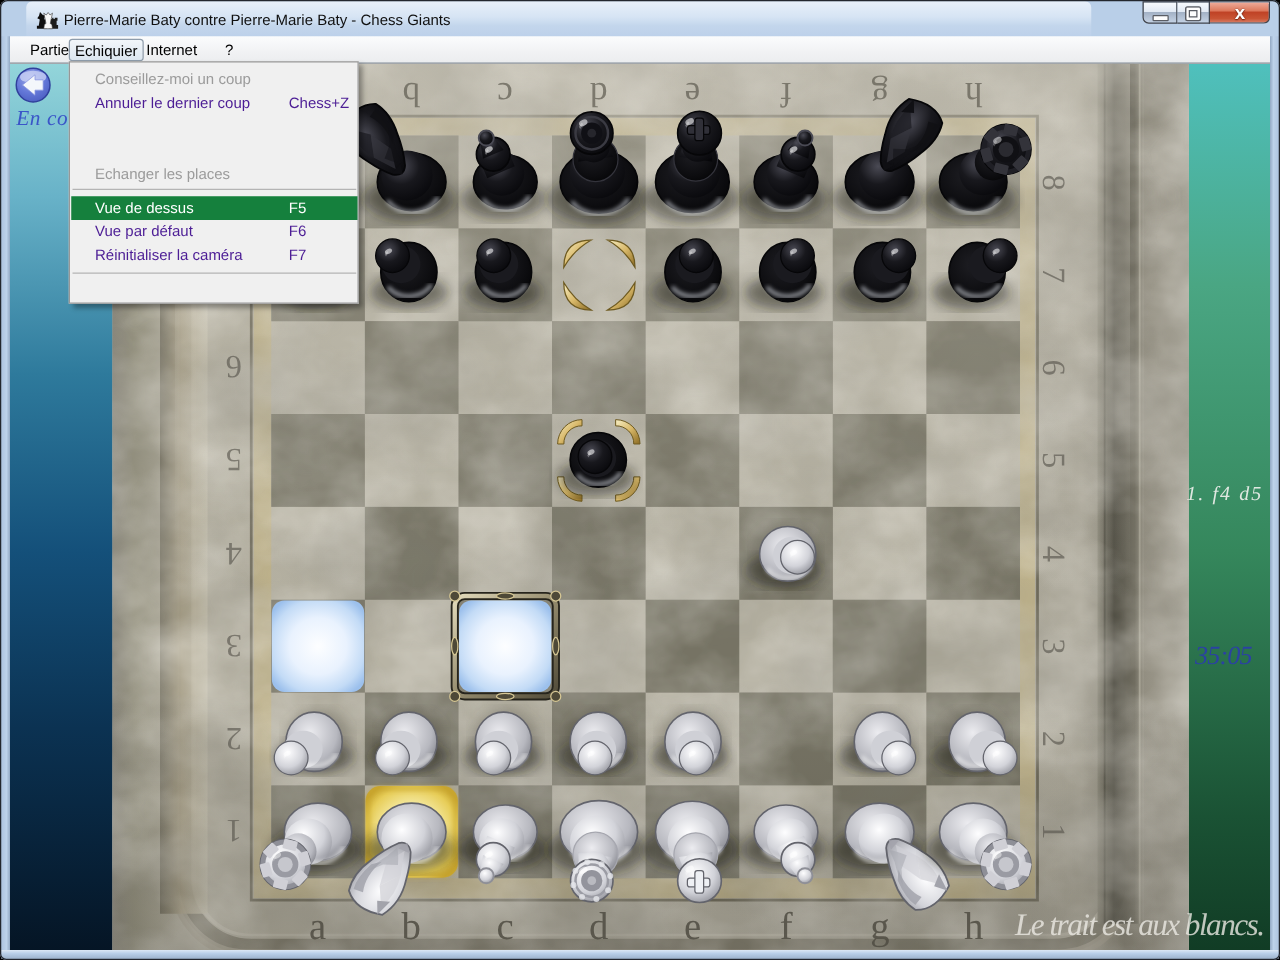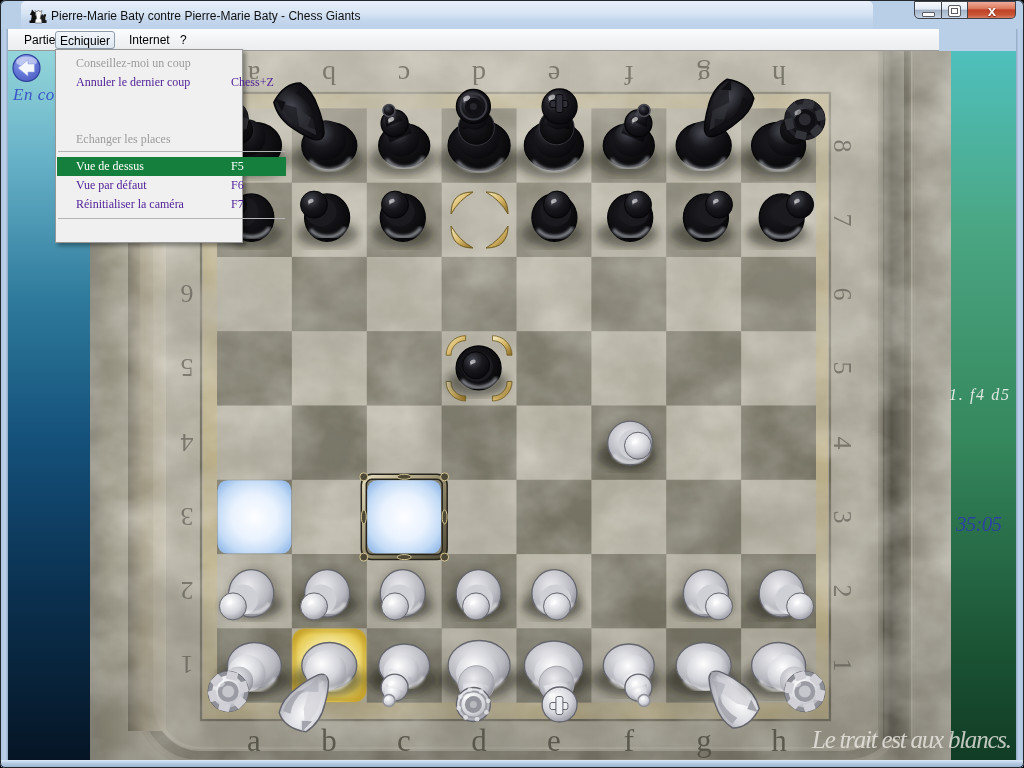--- a/index.html
+++ b/index.html
@@ -9,24 +9,24 @@
 .title { position:absolute; left:30px; top:8px; font-size:12px; color:#101010; }
 .btns { position:absolute; left:914px; top:1px; width:102px; height:18px; z-index:5; }
 .btn { position:absolute; top:0; height:18px; border:1px solid #41444b; }
 .bmin { left:0; width:28px; border-radius:0 0 0 5px; background:linear-gradient(#f8fbfe 0%, #e2eaf4 45%, #a3b2c6 50%, #c4d2e4 100%); }
 .bmax { left:28px; width:26px; border-left:none; background:linear-gradient(#f8fbfe 0%, #e2eaf4 45%, #a3b2c6 50%, #c4d2e4 100%); }
 .bclose { left:54px; width:48px; border-left:none; border-radius:0 0 5px 0; background:linear-gradient(#eeab9a 0%, #dd7a5e 40%, #c04326 50%, #c85434 80%, #d87c64 100%); }
 .minbar { position:absolute; left:7px; top:10px; width:13px; height:5px; background:#fdfdfd; border:1px solid #5a5d64; border-radius:1px; }
 .maxbox { position:absolute; left:6px; top:3px; width:13px; height:12px; border:1px solid #5a5d64; border-radius:2px; background:#fdfdfd;
   box-shadow: inset 0 0 0 2px #fdfdfd, inset 0 0 0 3px #5a5d64; }
 .xx { position:absolute; left:0; top:0px; width:48px; text-align:center; color:#fff; font-size:15px; font-weight:bold; font-family:"Liberation Sans",sans-serif; text-shadow:0 1px 1px #7a2210, 0 0 1px #55150a; }
-.menubar { position:absolute; left:8px; top:29px; width:931px; height:22px; background:linear-gradient(#fbfcfd,#f1f2f4 60%,#ebedef); border-bottom:1px solid #9a9a9a; }
+.menubar { position:absolute; left:8px; top:29px; width:1008px; height:22px; background:linear-gradient(#fbfcfd,#f1f2f4 60%,#ebedef); border-bottom:1px solid #9a9a9a; }
 .mitem { position:absolute; top:2px; height:18px; line-height:18px; font-size:12px; color:#000; padding:0 6px; }
 .mpress { border:1px solid #8e9cab; border-radius:3px; background:linear-gradient(#f2f6fa,#dce6f0); padding:0 4px; }
-.menu { position:absolute; left:55px; top:49px; width:188px; height:194px; background:#f0f0f0; border:1px solid #979797; box-shadow:3px 3px 4px rgba(0,0,0,0.35); z-index:40;font-family:Liberation Serif, serif; }
+.menu { position:absolute; left:55px; top:49px; width:232px; height:194px; background:#f0f0f0; border:1px solid #979797; box-shadow:3px 3px 4px rgba(0,0,0,0.35); z-index:40; }
 .mi { position:absolute; left:1px; width:229px; height:19px; line-height:19px; font-size:12px; color:#4c1d95; padding-left:19px; }
 .mi .sc { position:absolute; left:174px; top:0; }
 .gray { color:#9b9b9b; }
 .hl { background:#15803d; color:#fff; }
 .sep { position:absolute; left:2px; width:227px; border-top:1px solid #b4b4b4; }
 .border-strip { position:absolute; z-index:45; }
 </style></head><body>
 <div class="win"></div>
 <svg width="1008" height="709" viewBox="8 51 1008 709" style="position:absolute;left:8px;top:51px">
 <defs>
@@ -645,21 +645,21 @@
  <div class="btn bmax">
       <div class="maxbox"></div>
     </div>
  <div class="btn bclose">
       <div class="xx">x</div>
     </div>
 </div>
 <div class="menubar">
  <div class="mitem" style="left:10px">Partie</div>
  <div class="mitem mpress" style="left:47px">Echiquier</div>
- <div class="mitem" style="left:115px">Internet</div>
+ <div class="mitem" style="left:103px">Internet</div>
  <div class="mitem" style="left:166px">?</div>
 </div>
 <div class="menu">
  <div class="mi gray" style="top:4px">Conseillez-moi un coup</div>
  <div class="mi" style="top:23px">Annuler le dernier coup<span class="sc">Chess+Z</span></div>
  <div class="mi gray" style="top:80px">Echanger les places</div>
  <div class="sep" style="top:101px"></div>
  <div class="mi hl" style="top:107px">Vue de dessus<span class="sc">F5</span></div>
  <div class="mi" style="top:126px">Vue par défaut<span class="sc">F6</span></div>
  <div class="mi" style="top:145px">Réinitialiser la caméra<span class="sc">F7</span></div>

